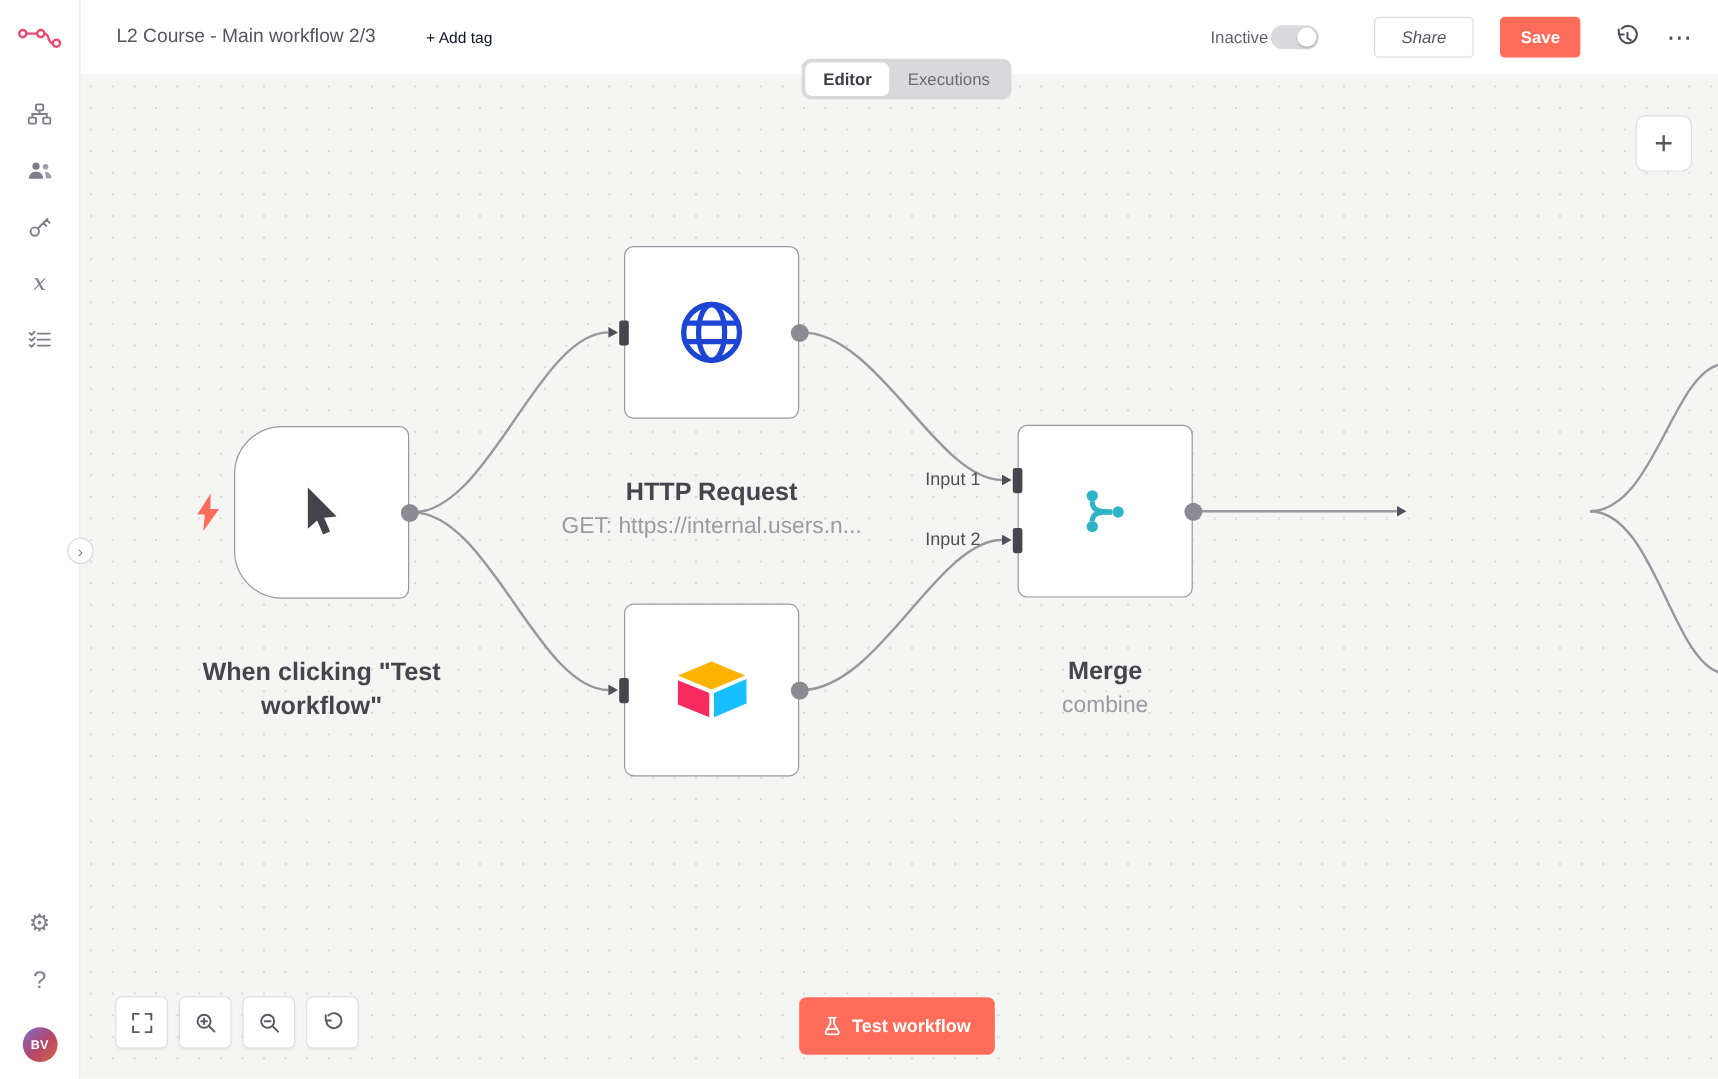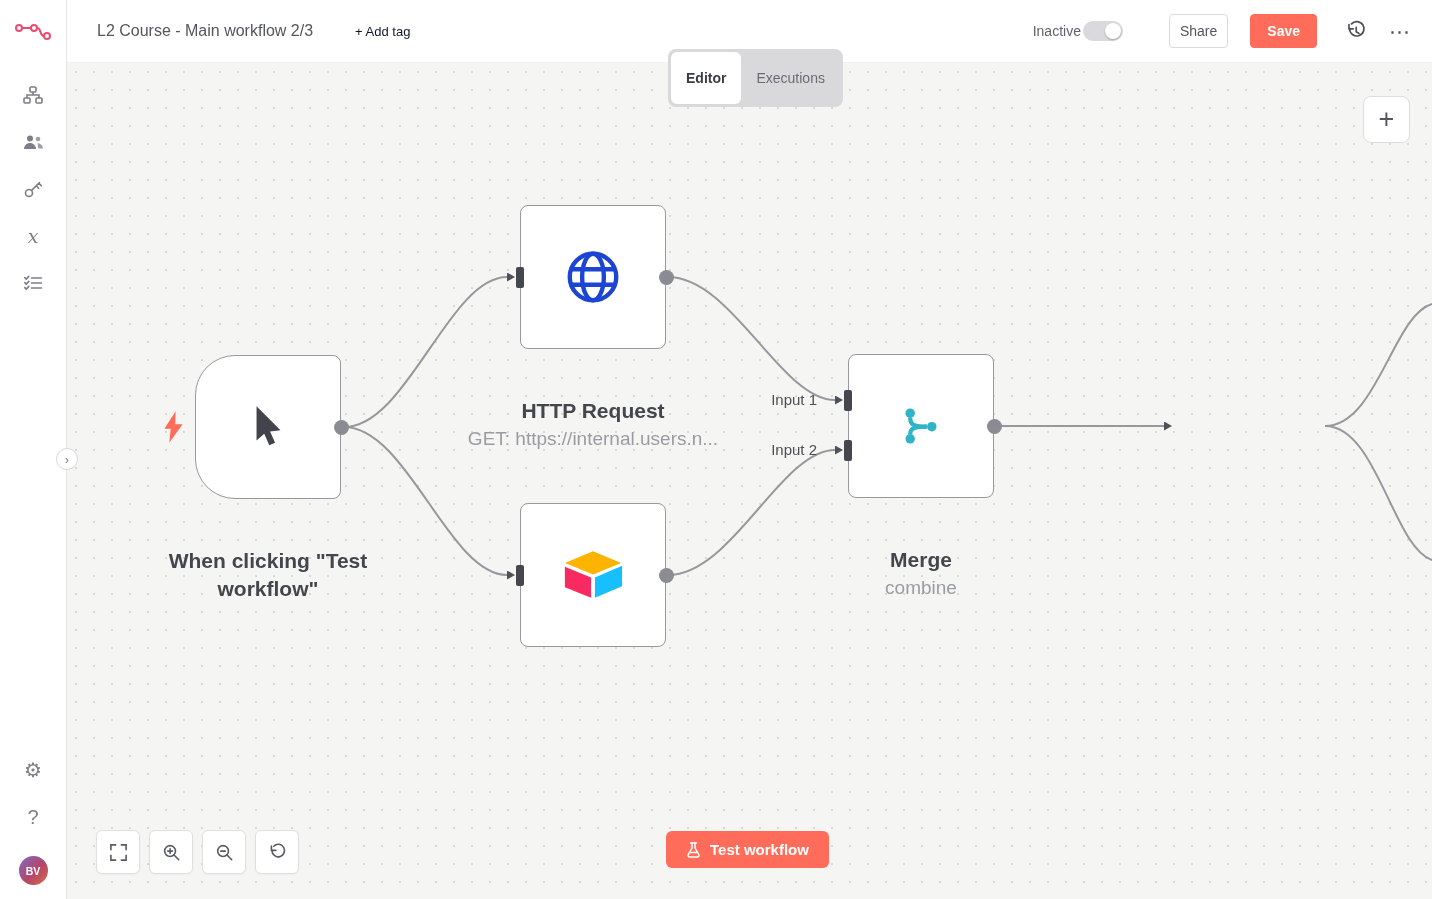--- a/index.html
+++ b/index.html
@@ -27,29 +27,29 @@
   .wf-title { font-size:16px; color:#55555e; cursor:text; white-space:nowrap; }
   .add-tag { font-size:13px; color:#0f172a; margin-left:42px; cursor:pointer; white-space:nowrap; }
   .spacer { flex:1; }
   .status-group { display:flex; align-items:center; gap:2px; margin-right:46px; }
   .status-label { font-size:14px; color:#62626c; }
   .toggle { width:40px; height:20px; border-radius:10px; background:#d9d9de; position:relative; cursor:pointer; }
   .toggle .knob { position:absolute; top:2px; left:22px; width:16px; height:16px; border-radius:50%;
                   background:#fff; box-shadow:0 1px 2px rgba(0,0,0,.25); }
   .btn { font-size:14px; border-radius:4px; cursor:pointer; display:flex; align-items:center;
          justify-content:center; font-family:inherit; }
-  .btn-share { background:#fff; border:1px solid #dbdbdf; color:#55555e; padding:8px 10px; margin-right:22px; }
+  .btn-share { background:#fff; border:1px solid #dbdbdf; color:#55555e; padding:8px 22px; margin-right:22px;font-style:italic; }
   .btn-save  { background:#ff6d5a; border:1px solid #ff6d5a; color:#fff; padding:8px 16px; font-weight:600; margin-right:24px; }
   .icon-btn { background:none; border:none; cursor:pointer; display:flex; align-items:center; justify-content:center; padding:4px; }
   .dots { font-size:21px; color:#4e4e56; margin-left:18px; cursor:pointer; line-height:1; }
 
   
   .tab-pill { position:absolute; left:668px; top:49px; z-index:25; background:#d9d9dc;
               border-radius:8px; padding:3px; display:flex; }
-  .tab { font-size:14px; padding:18px 15px; border-radius:6px; cursor:pointer; color:#6b6b73; white-space:nowrap; }
+  .tab { font-size:14px; padding:6px 15px; border-radius:6px; cursor:pointer; color:#6b6b73; white-space:nowrap; }
   .tab.active { background:#fff; color:#3c3c44; font-weight:700; }
 
   
   .canvas { position:absolute; left:67px; top:63px; width:1365px; height:836px;
             background-color:#f5f5f3;
             background-image:radial-gradient(circle,#d7d7d4 1px, transparent 1.3px);
             background-size:18px 18px; z-index:1; overflow:hidden; }
   .edges { position:absolute; left:0; top:0; }
   .edge { stroke:#97979d; stroke-width:2; fill:none; }
 
@@ -67,21 +67,21 @@
                 width:310px; text-align:center; }
   .node-title { font-size:21px; font-weight:600; color:#45454d; line-height:1.35; }
   .node-sub { font-size:19px; color:#9b9ba3; margin-top:3px; white-space:nowrap; }
   .bolt { position:absolute; left:-33px; top:calc(50% - 17px); }
   .input-tag { position:absolute; width:70px; text-align:right; font-size:15px; color:#4e4e56; }
 
   
   .ctrl-btn { position:absolute; width:44px; height:44px; background:#fff; border:1px solid #e0e0e0;
               border-radius:6px; display:flex; align-items:center; justify-content:center; cursor:pointer;
               box-shadow:0 1px 2px rgba(0,0,0,.04); }
-  .test-btn { position:absolute; left:599px; top:768px; height:37px; padding:12px 20px; background:#ff6d5a;
+  .test-btn { position:absolute; left:599px; top:768px; height:48px; padding:12px 20px; background:#ff6d5a;
               border:none; border-radius:6px; color:#fff; font-size:15px; font-weight:600; display:flex;
               align-items:center; gap:9px; cursor:pointer; font-family:inherit; }
   .plus-btn { position:absolute; left:1296px; top:33px; width:47px; height:47px; background:#fff;
               border:1px solid #ddddde; border-radius:8px; font-size:27px; color:#55555e; display:flex;
               align-items:center; justify-content:center; cursor:pointer; line-height:1; }
   .collapse-btn { position:absolute; left:56px; top:448px; width:22px; height:22px; border-radius:50%;
                   background:#fff; border:1px solid #d9d9dc; z-index:40; display:flex; align-items:center;
                   justify-content:center; font-size:13px; color:#7e7e88; cursor:pointer; line-height:1; }
 </style>
 </head>

